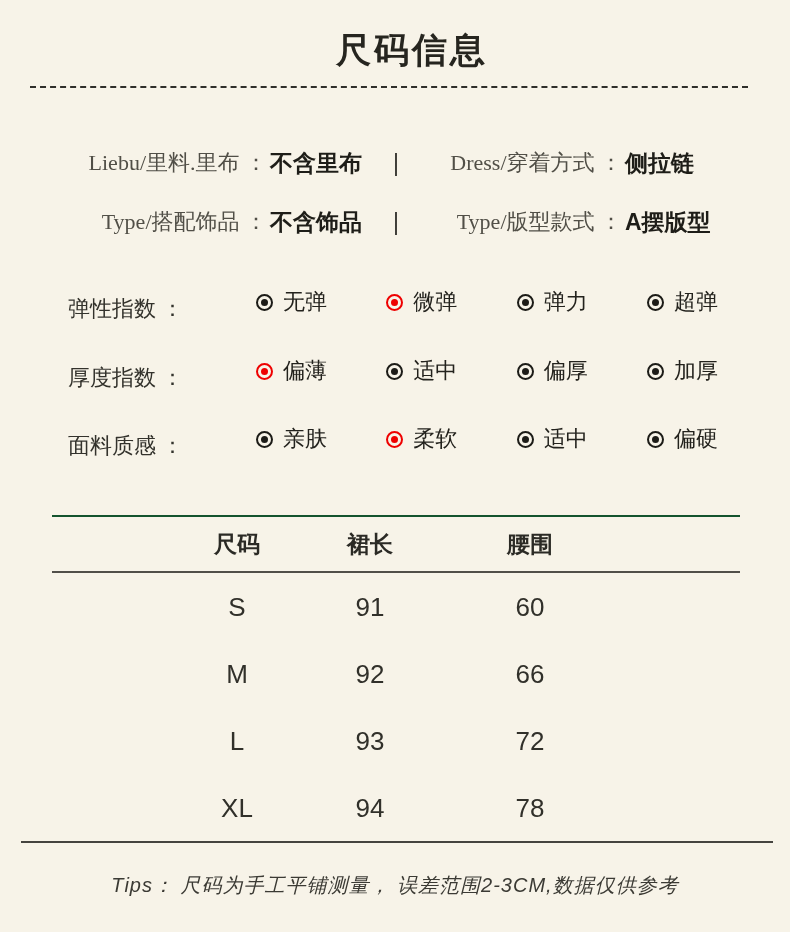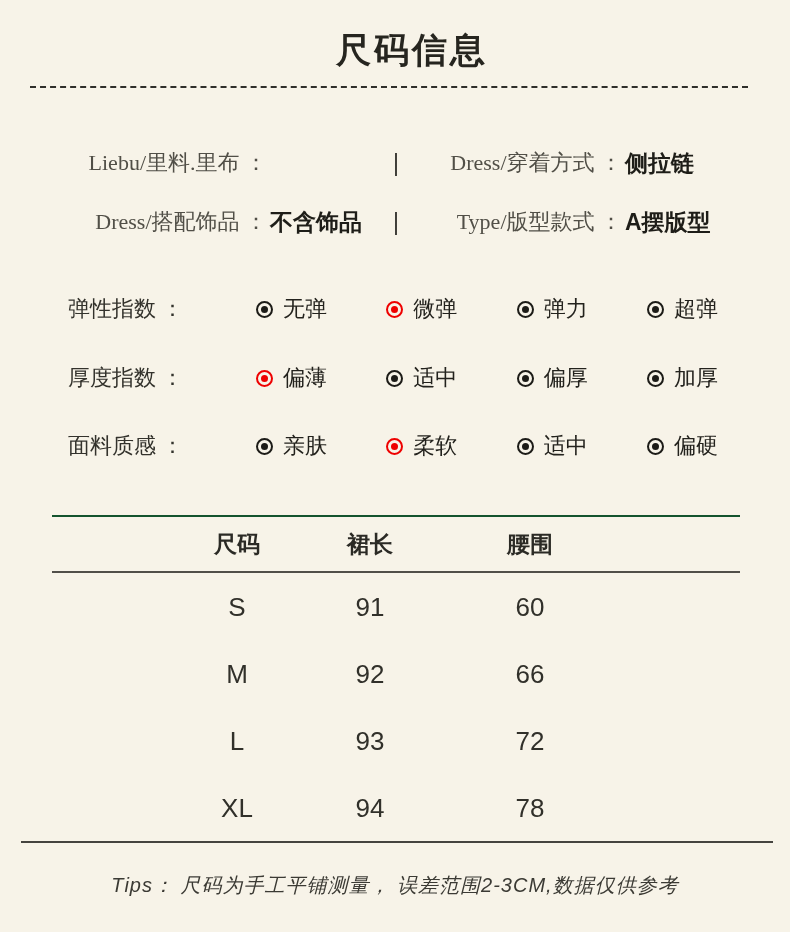--- a/index.html
+++ b/index.html
@@ -28,21 +28,21 @@
 
   
   .ind-row{position:absolute;left:0;width:100%;height:44px;}
   .row-ind-1{top:287px;} .row-ind-2{top:356px;} .row-ind-3{top:424px;}
   .ind-label{
     position:absolute;left:68px;top:50%;transform:translateY(-50%);
     font-size:22px;color:#33322c;white-space:nowrap;
   }
   .opts{
     position:absolute;left:256px;width:462px;top:0;height:100%;
-    display:flex;justify-content:space-between;align-items:center;
+    display:flex;justify-content:space-between;align-items:flex-start;
   }
   .opt{display:inline-flex;align-items:center;gap:10px;font-size:22px;color:#23221d;white-space:nowrap;}
   .radio{
     width:17px;height:17px;box-sizing:border-box;border:2.5px solid #1c1b17;border-radius:50%;
     display:inline-flex;align-items:center;justify-content:center;flex:none;
   }
   .radio::after{content:"";width:7px;height:7px;border-radius:50%;background:#1c1b17;}
   .opt.selected .radio{border-color:#ee0000;}
   .opt.selected .radio::after{background:#ee0000;}
 
@@ -68,27 +68,28 @@
 </head>
 <body>
 
 <div class="page">
 
   <h1 class="title">尺码信息</h1>
   <div class="dashed"></div>
 
   <div class="attr-row row-attr-1">
     <span class="a-label l1">Liebu/里料.里布 ：</span>
+    <span class="a-value v1">不含里布</span>
     <span class="a-div">|</span>
     <span class="a-label l2">Dress/穿着方式 ：</span>
     <span class="a-value v2">侧拉链</span>
   </div>
 
   <div class="attr-row row-attr-2">
-    <span class="a-label l1">Dress/搭配饰品 ：</span>
+    <span class="a-label l1">Type/搭配饰品 ：</span>
     <span class="a-value v1">不含饰品</span>
     <span class="a-div">|</span>
     <span class="a-label l2">Type/版型款式 ：</span>
     <span class="a-value v2">A摆版型</span>
   </div>
 
   <div class="ind-row row-ind-1">
     <span class="ind-label">弹性指数 ：</span>
     <div class="opts">
       <span class="opt">

